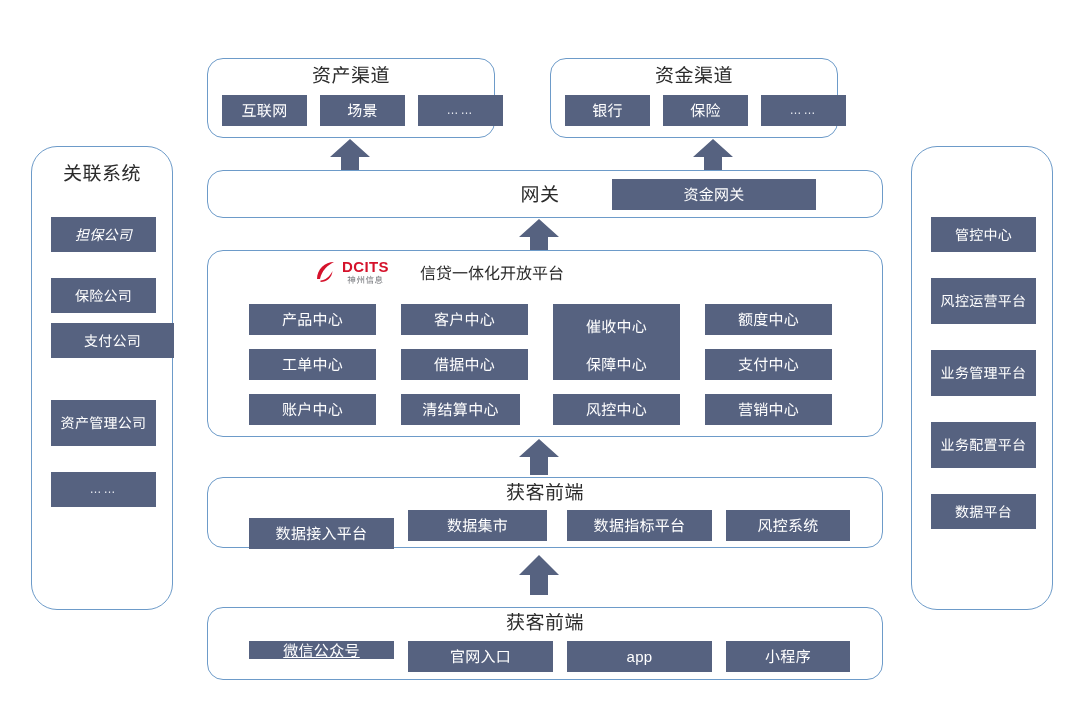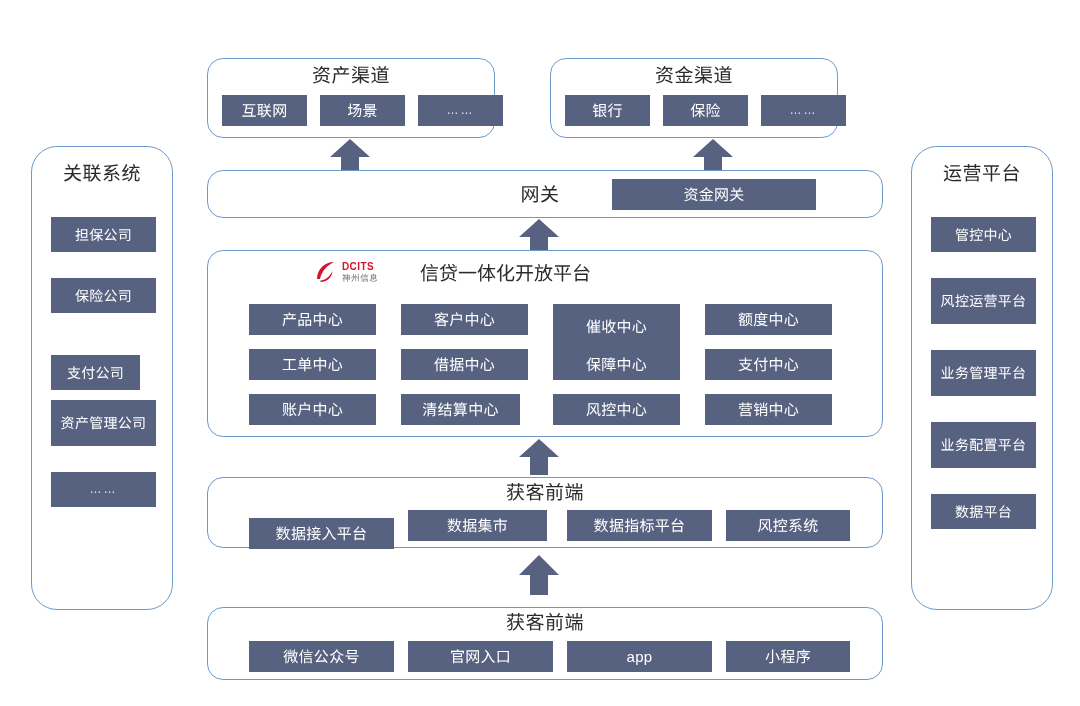--- a/index.html
+++ b/index.html
@@ -61,35 +61,35 @@
     position:absolute;
     display:flex;
     align-items:center;
     gap:3px;
   }
   .logo-mark{width:26px;height:26px;flex:0 0 26px;}
   .logo-text{display:flex;flex-direction:column;line-height:1;}
   .logo-top{
     color:#d5122b;
     font-weight:bold;
-    font-size:10px;
+    font-size:15px;
     letter-spacing:0.4px;
     font-family:"Liberation Sans","DejaVu Sans",sans-serif;
   }
   .logo-sub{
     color:#6d6f74;
     font-size:8.5px;
     letter-spacing:0.6px;
     margin-top:2px;
     text-align:center;
   }
   .platform-title{
     position:absolute;
     color:#2b2b2b;
-    font-size:19px;
+    font-size:16px;
     line-height:22px;
     white-space:nowrap;
     font-family:Liberation Serif, serif;
   }
 </style>
 </head>
 <body>
 
 <div id="canvas">
 
@@ -179,37 +179,36 @@
   </div>
 
   <div class="arrow" style="left:519px;top:555px;width:40px;height:40px;">
     <svg width="40" height="40" viewBox="0 0 40 40">
       <polygon points="20,0 40,20 29,20 29,40 11,40 11,20 0,20" fill="#566280"></polygon>
     </svg>
   </div>
 
   <div class="panel" style="left:207px;top:607px;width:676px;height:73px;">
     <div class="panel-title" style="top:4px;">获客前端</div>
-    <div class="box" style="left:41px;top:33px;width:145px;height:31px;">微信公众号</div>
+    <div class="box" style="left:41px;top:33px;width:145px;height:18px;text-decoration:underline;">微信公众号</div>
     <div class="box" style="left:200px;top:33px;width:145px;height:31px;">官网入口</div>
     <div class="box" style="left:359px;top:33px;width:145px;height:31px;">app</div>
     <div class="box" style="left:518px;top:33px;width:124px;height:31px;">小程序</div>
   </div>
 
   <div class="panel tall" style="left:31px;top:146px;width:142px;height:464px;">
     <div class="panel-title" style="top:16px;">关联系统</div>
-    <div class="box small" style="left:19px;top:70px;width:105px;height:35px;">担保公司</div>
+    <div class="box small" style="left:19px;top:70px;width:105px;height:35px;font-style:italic;">担保公司</div>
     <div class="box small" style="left:19px;top:131px;width:105px;height:35px;">保险公司</div>
-    <div class="box small" style="left:19px;top:208px;width:89px;height:35px;">支付公司</div>
+    <div class="box small" style="left:19px;top:176px;width:123px;height:35px;">支付公司</div>
     <div class="box small" style="left:19px;top:253px;width:105px;height:46px;">资产管理公司</div>
     <div class="box dots" style="left:19px;top:325px;width:105px;height:35px;">……</div>
   </div>
 
   <div class="panel tall" style="left:911px;top:146px;width:142px;height:464px;">
-    <div class="panel-title" style="top:16px;">运营平台</div>
     <div class="box small" style="left:19px;top:70px;width:105px;height:35px;">管控中心</div>
     <div class="box small" style="left:19px;top:131px;width:105px;height:46px;">风控运营平台</div>
     <div class="box small" style="left:19px;top:203px;width:105px;height:46px;">业务管理平台</div>
     <div class="box small" style="left:19px;top:275px;width:105px;height:46px;">业务配置平台</div>
     <div class="box small" style="left:19px;top:347px;width:105px;height:35px;">数据平台</div>
   </div>
 
 </div>
 
 </body></html>

